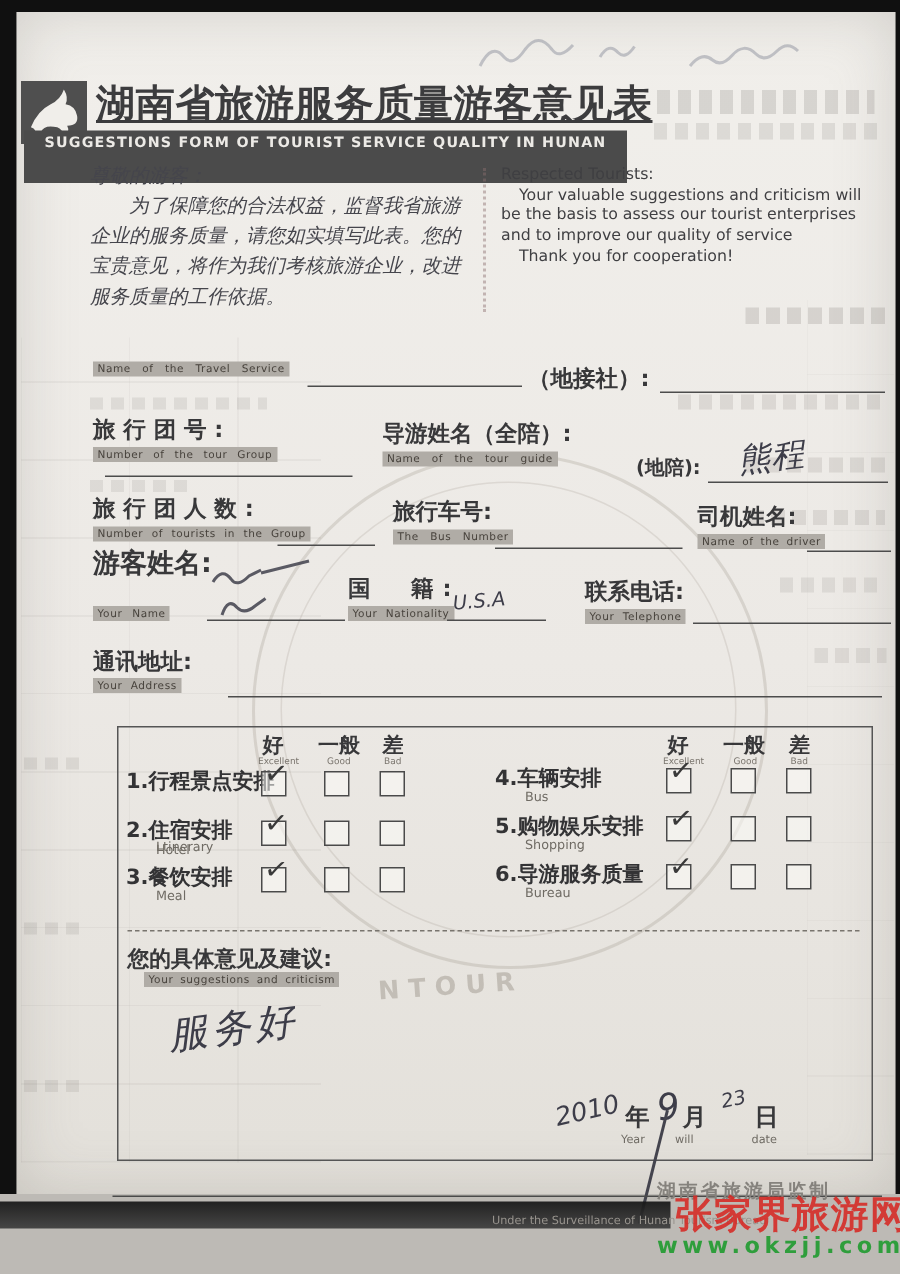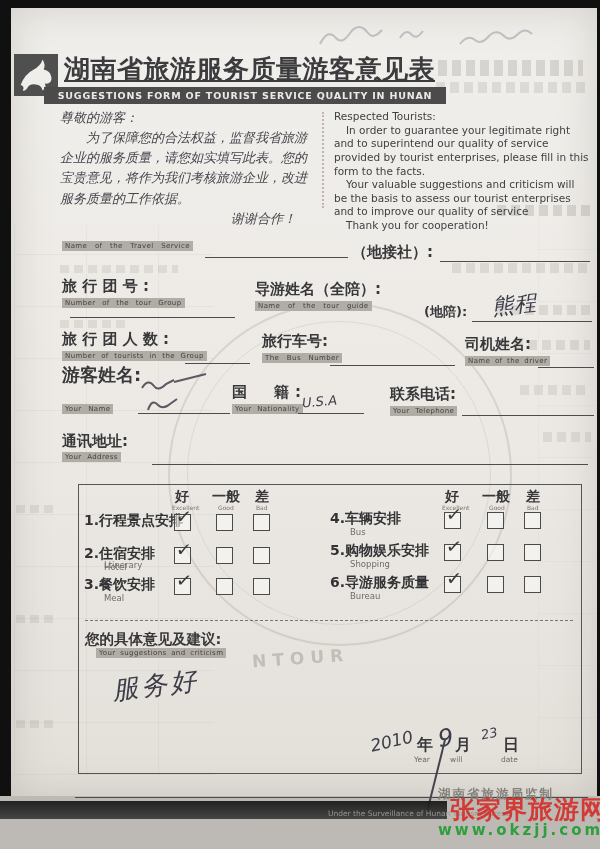--- a/index.html
+++ b/index.html
@@ -69,31 +69,29 @@
   <div class="abs ghost" style="left:16px;top:505px;width:40px;height:8px;opacity:.3;"></div>
   <div class="abs ghost" style="left:16px;top:615px;width:40px;height:8px;opacity:.3;"></div>
   <div class="abs ghost" style="left:16px;top:720px;width:40px;height:8px;opacity:.3;"></div>
 
   <div class="abs" style="left:14px;top:54px;width:44px;height:42px;background:#4f4f4f;">
     <svg width="44" height="42" viewBox="0 0 40 38">
       <path fill="#f0eeea" d="M6 28 Q10 18 18 14 Q24 11 26 5 Q29 10 27 14 Q33 15 34 21 Q35 27 28 27 Q30 31 26 33 Q25 29 22 28 Q14 26 12 31 Q10 34 8 33 Q10 29 6 28 Z"></path>
     </svg>
   </div>
   <div class="abs cn" style="left:64px;top:52px;font-size:26px;letter-spacing:.5px;color:#3c3c3e;text-decoration:underline;">湖南省旅游服务质量游客意见表</div>
-  <div class="abs banner" style="left:44px;top:87px;width:402px;height:17px;">SUGGESTIONS FORM OF TOURIST SERVICE QUALITY IN HUNAN</div>
+  <div class="abs banner" style="left:16px;top:87px;width:402px;height:35px;">SUGGESTIONS FORM OF TOURIST SERVICE QUALITY IN HUNAN</div>
 
   <div class="abs introcn" style="left:60px;top:108px;width:258px;">
     <div>尊敬的游客：</div>
     <div style="text-indent:26px;">为了保障您的合法权益，监督我省旅游企业的服务质量，请您如实填写此表。您的宝贵意见，将作为我们考核旅游企业，改进服务质量的工作依据。</div>
-    <div style="text-align:right;padding-right:22px;">谢谢合作！</div>
   </div>
   <div class="abs" style="left:322px;top:112px;height:96px;border-left:2px dotted rgba(140,110,110,.45);"></div>
   <div class="abs introen" style="left:334px;top:110px;width:256px;">
     <div>Respected Tourists:</div>
-    <div style="text-indent:12px;">In order to guarantee your legitimate right and to superintend our quality of service provided by tourist enterprises, please fill in this form to the facts.</div>
     <div style="text-indent:12px;">Your valuable suggestions and criticism will be the basis to assess our tourist enterprises and to improve our quality of service</div>
     <div style="text-indent:12px;">Thank you for cooperation!</div>
   </div>
 
   <div class="abs bar" style="left:62px;top:241px;word-spacing:5px;">Name of the Travel Service</div>
   <div class="abs ul" style="left:205px;top:256px;width:143px;"></div>
   <div class="abs cn" style="left:352px;top:243px;font-size:15px;">（地接社）:</div>
   <div class="abs ul" style="left:440px;top:260px;width:150px;"></div>
 
   <div class="abs cn" style="left:62px;top:277px;font-size:15px;">旅 行 团 号 :</div>

